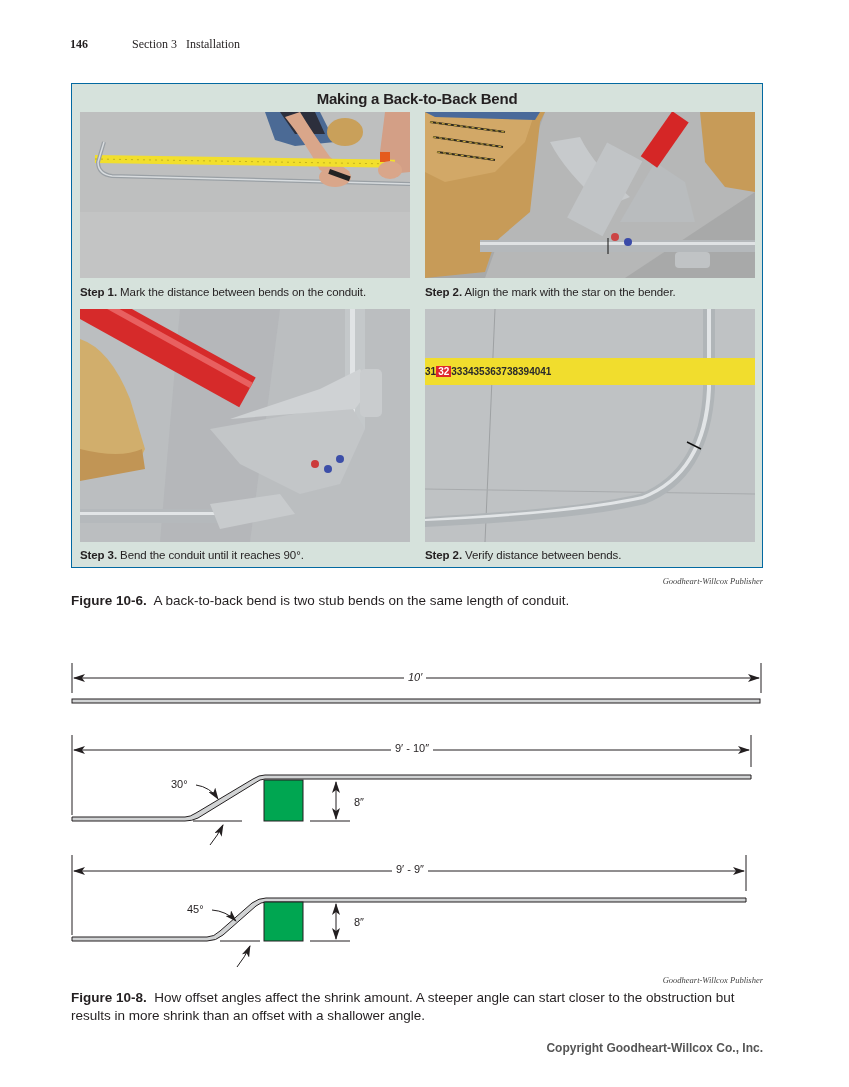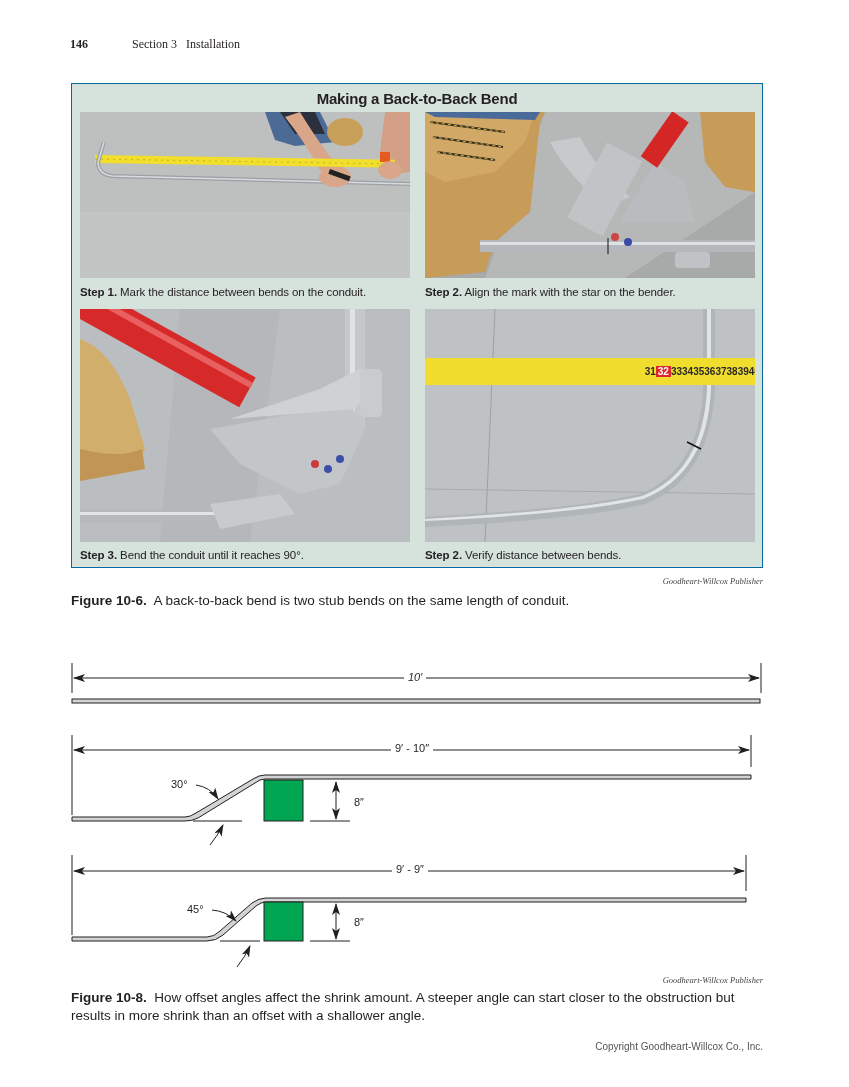--- a/index.html
+++ b/index.html
@@ -24,21 +24,21 @@
   .c2 { left: 353px; top: 202px; }
   .c3 { left: 8px; top: 465px; }
   .c4 { left: 353px; top: 465px; }
 
   .credit { position: absolute; right: 86px; font-family: "Liberation Serif", serif; font-style: italic; font-size: 8.5px; color: #444; }
   .fig-caption { position: absolute; left: 71px; font-size: 13.5px; color: #231f20; line-height: 18px; width: 700px; }
   .fig-caption b { font-weight: bold; }
 
   .diagram { position: absolute; left: 60px; top: 655px; width: 720px; height: 320px; }
   .dim-label { position: absolute; font-size: 11px; background: #fff; padding: 0 4px; color: #231f20; }
-  .copyright { position: absolute; right: 86px; top: 1041px; font-size: 10px; color: #555; }
+  .copyright { position: absolute; right: 86px; top: 1041px; font-size: 12px; color: #555; font-weight: bold; }
 </style>
 </head>
 <body>
 
 <div class="page-header">
   <span class="num">146</span><span style="white-space:pre">Section 3   Installation</span>
 </div>
 
 <div class="figure-box">
   <div class="figure-title">Making a Back-to-Back Bend</div>
@@ -111,21 +111,21 @@
   <div class="photo p4">
     <svg width="330" height="233" viewBox="0 0 330 233">
       <rect width="330" height="233" fill="#bfc2c4"></rect>
       <line x1="70" y1="0" x2="60" y2="233" stroke="#9ea1a3" stroke-width="1"></line>
       <line x1="0" y1="180" x2="330" y2="185" stroke="#a8abad" stroke-width="1"></line>
       <path d="M278 0 L290 0 L290 80 Q285 170 220 195 Q160 210 0 218 L0 208 Q150 200 215 185 Q275 160 278 80 Z" fill="#b0b5b8"></path>
       <path d="M282 0 L286 0 L286 80 Q282 165 218 190 Q150 205 0 212 L0 210 Q150 202 217 187 Q278 163 282 80 Z" fill="#e2e5e7"></path>
       <line x1="262" y1="133" x2="276" y2="140" stroke="#111" stroke-width="1.5"></line>
       <rect x="0" y="49" width="330" height="27" fill="#f1dd2d"></rect>
     </svg>
-    <div style="position:absolute;left:0;top:57px;width:346px;display:flex;justify-content:flex-end;font-size:10px;font-weight:bold;color:#2a2a2a;">
+    <div style="position:absolute;left:0;top:57px;width:346px;display:flex;justify-content:flex-start;font-size:10px;font-weight:bold;color:#2a2a2a;">
       <span>31</span>
       <span style="background:#e0262b;color:#fff;padding:0 2px;">32</span>
       <span>33</span>
       <span>34</span>
       <span>35</span>
       <span>36</span>
       <span>37</span>
       <span>38</span>
       <span>39</span>
       <span>40</span>

